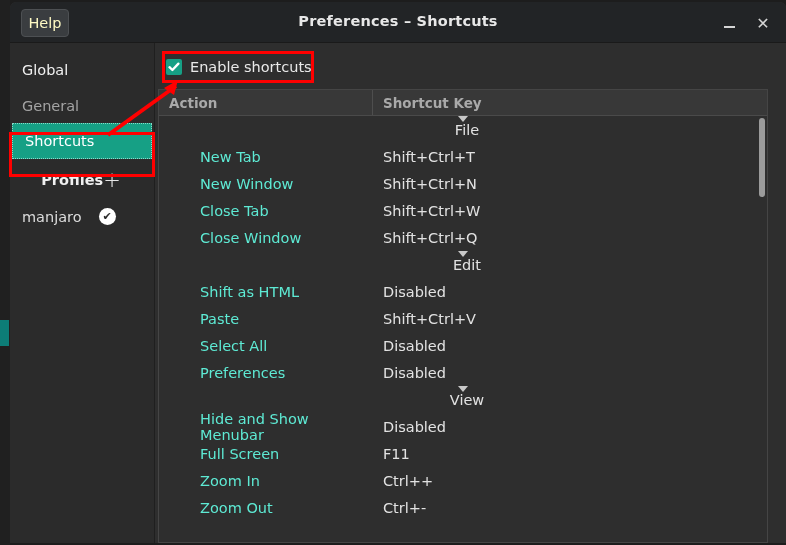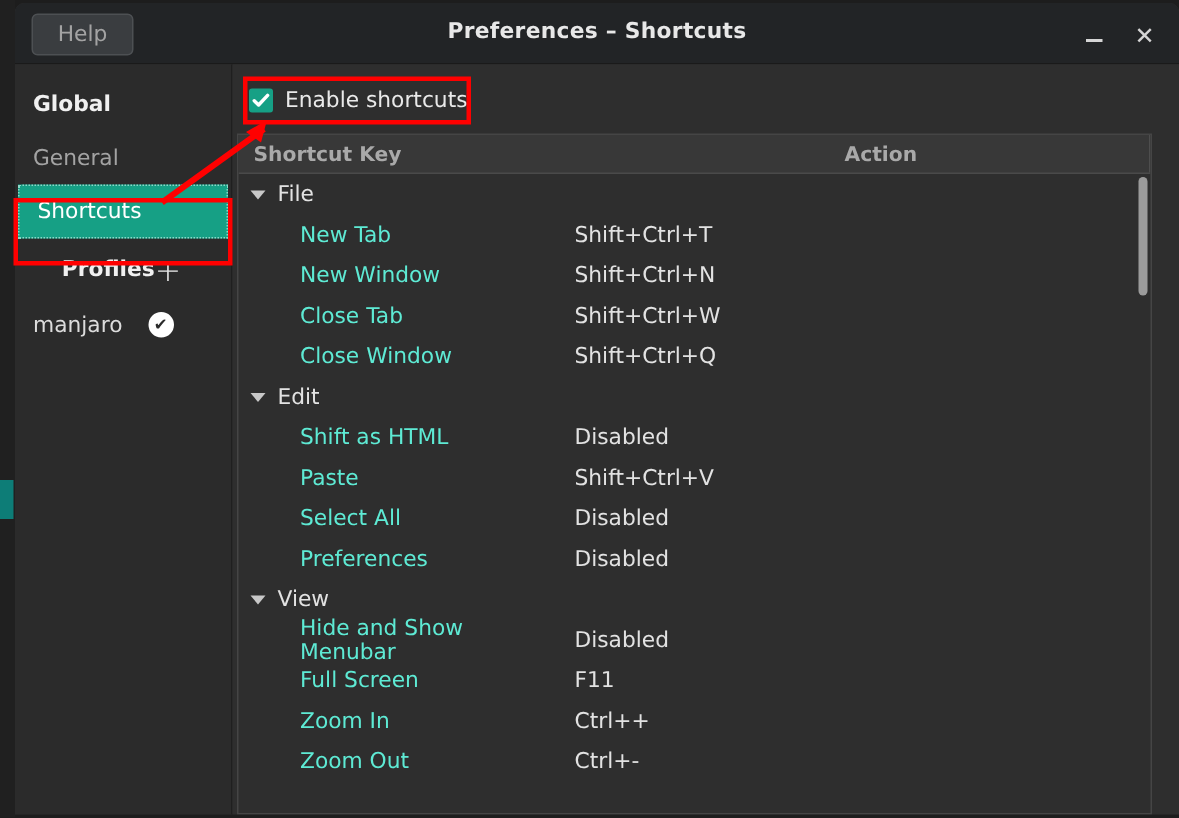--- a/index.html
+++ b/index.html
@@ -32,25 +32,25 @@
 
   
   .titlebar {
     position: relative; height: 41px; width: 100%;
     background: #222426;
     border-top-left-radius: 6px; border-top-right-radius: 6px;
     border-bottom: 1px solid #1a1a1a;
   }
   .help-btn {
     position: absolute; left: 11px; top: 7px;
-    width: 68px; height: 28px;
+    width: 48px; height: 28px;
     background: #3a3d40;
     border: 1px solid #4d5053;
     border-radius: 4px;
-    color: #a3a3a3; font-size: 14.5px;
+    color: #fef9c3; font-size: 14.5px;
     display: flex; align-items: center; justify-content: center;
     cursor: pointer;
   }
   .win-title {
     position: absolute; left: 0; right: 0; top: 11px;
     text-align: center;
     color: #e8e8e8; font-size: 14.5px; font-weight: bold;
     letter-spacing: .2px;
   }
   .win-ctrl {
@@ -68,21 +68,21 @@
 
   
   .sidebar {
     width: 145px; height: 500px;
     background: #2b2b2b;
     border-right: 1px solid #1f1f1f;
     position: relative; flex: 0 0 145px;
     padding-top: 8px;
   }
   .side-head {
-    color: #f0f0f0; font-size: 14.5px; font-weight: bold;
+    color: #f0f0f0; font-size: 14.5px; font-weight: normal;
     padding: 11px 0 11px 12px;
   }
   .side-item {
     color: #a3a3a3; font-size: 14.5px;
     padding: 9px 0 9px 12px; cursor: pointer;
   }
   .side-item.selected {
     background: #16a085; color: #ffffff;
     border: 1px dotted #8ad9c8;
     margin: 0 2px;
@@ -134,21 +134,21 @@
   .th {
     color: #a9a9a9; font-size: 13.5px; font-weight: bold;
     display: flex; align-items: center; padding-left: 10px;
   }
   .th-action { width: 214px; border-right: 1px solid #4e4e4e; }
   .th-key { flex: 1; }
 
   .tbody { position: relative; height: 427px; overflow: hidden; }
   .group-row {
     display: flex; align-items: center; height: 27px;
-    padding-left: 8px; color: #e2e2e2; font-size: 14.5px; cursor: pointer;
+    padding-left: 8px; color: #e2e2e2; font-size: 14.5px; cursor: pointer; flex-direction: column;
   }
   .tri {
     width: 0; height: 0; margin-right: 8px;
     border-left: 5px solid transparent; border-right: 5px solid transparent;
     border-top: 6px solid #c8c8c8;
   }
   .item-row { display: flex; height: 27px; align-items: center; cursor: pointer; }
   .cell-action { width: 214px; padding-left: 41px; color: #5eead4; font-size: 14.5px; }
   .cell-key { flex: 1; padding-left: 10px; color: #e2e2e2; font-size: 14.5px; }
 
@@ -210,22 +210,22 @@
           <span class="cbox">
             <svg width="12" height="12" viewBox="0 0 12 12" aria-hidden="true">
               <path d="M1.5 6.2 L4.4 9 L10.4 2.6" fill="none" stroke="#ffffff" stroke-width="2.3" stroke-linecap="round" stroke-linejoin="round"></path>
             </svg>
           </span>
           <span class="cb-label">Enable shortcuts</span>
         </div>
 
         <div class="table-wrap">
           <div class="thead">
+            <div class="th th-action">Action</div>
             <div class="th th-key">Shortcut Key</div>
-            <div class="th th-action">Action</div>
           </div>
           <div class="tbody" id="tbody">
               <div class="group-row">
                 <span class="tri"></span>
                 <span>File</span>
               </div>
               <div class="item-row">
                 <div class="cell-action">New Tab</div>
                 <div class="cell-key">Shift+Ctrl+T</div>
               </div>

